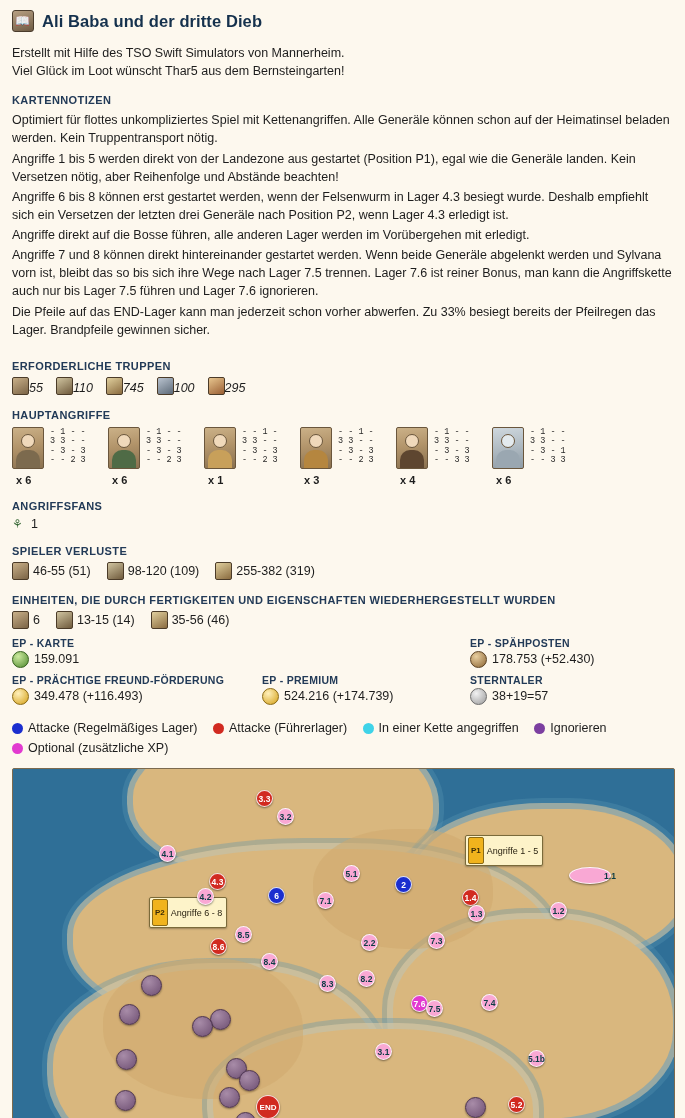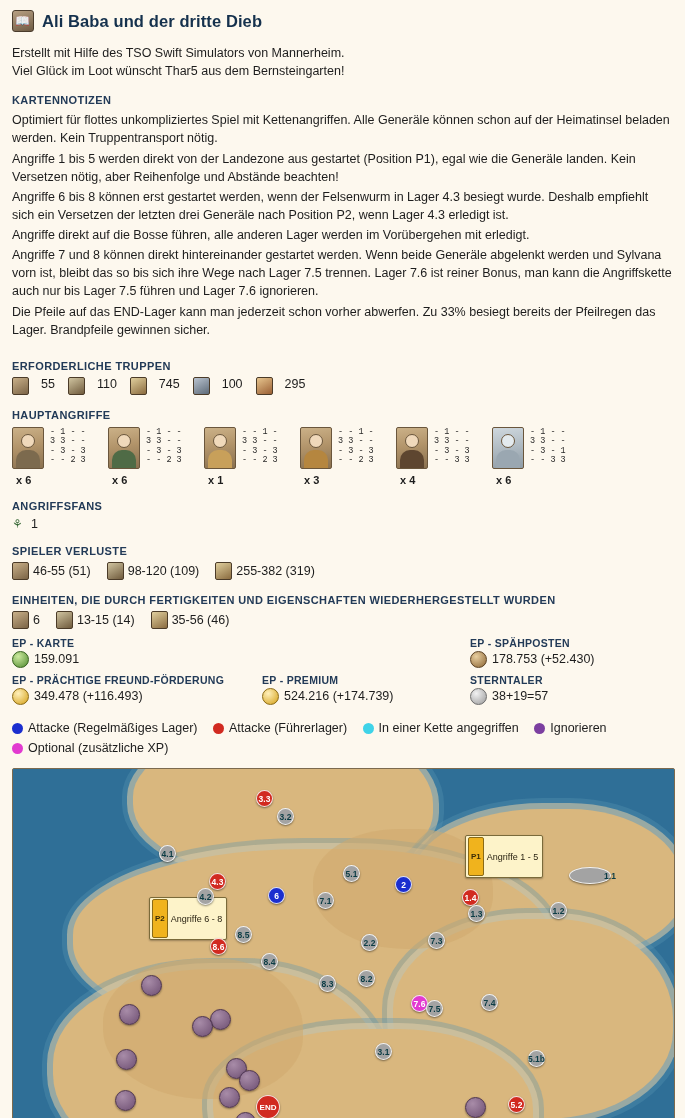--- a/index.html
+++ b/index.html
@@ -22,21 +22,21 @@
   .title-text{font-size:16.5px;font-weight:bold;color:#15314d;letter-spacing:.1px;}
   .intro{margin:0 0 14px 0;line-height:1.45;}
   .intro div{white-space:nowrap;}
   h2.sec{
     font-size:11px;font-weight:bold;letter-spacing:.4px;color:#223a57;
     margin:14px 0 5px 0;text-transform:uppercase;
   }
   p.body{margin:0 0 2px 0;line-height:1.45;}
   p.body.gap{margin-bottom:21px;}
   .troop-line{display:flex;align-items:center;gap:5px;flex-wrap:wrap;margin:2px 0 4px 0;font-size:12.5px;}
-  .troop-line .grp{display:flex;align-items:flex-start;gap:12px;margin-right:8px;}
+  .troop-line .grp{display:flex;align-items:flex-end;gap:0;margin-right:8px;font-style:italic;}
   .unit-ico{
     width:15px;height:16px;border-radius:2px;display:inline-block;
     background:linear-gradient(150deg,#c9b089,#7b6446);border:1px solid #4b3b28;
     position:relative;flex:0 0 auto;
   }
   .unit-ico.u2{background:linear-gradient(150deg,#d0c4a0,#6f5a3c);}
   .unit-ico.u3{background:linear-gradient(150deg,#e0cf9d,#8a6b3f);}
   .unit-ico.u4{background:linear-gradient(150deg,#b9c3cf,#5d6a78);}
   .unit-ico.u5{background:linear-gradient(150deg,#e7c58e,#9a5f34);}
   .generals{display:flex;gap:0;margin:6px 0 2px 0;}
@@ -102,36 +102,36 @@
   }
   .land.shade{background:#cfa96d;box-shadow:none;opacity:.55;}
   .node{
     position:absolute;border-radius:50%;color:#fff;font-size:8.5px;font-weight:bold;
     display:flex;align-items:center;justify-content:center;
     border:1px solid rgba(255,255,255,.85);box-shadow:0 1px 2px rgba(0,0,0,.45);
     width:17px;height:17px;box-sizing:border-box;
   }
   .node.blue{background:#1b2ecf;}
   .node.red{background:#d12a20;}
-  .node.cyan{background:#a3a3a3;color:#0b3c45;}
+  .node.cyan{background:#f9a8d4;color:#0b3c45;}
   .node.magenta{background:#e23ad0;}
   .node.end{width:24px;height:24px;background:#d12a20;font-size:8px;}
   .camp{
     position:absolute;width:19px;height:19px;border-radius:50%;
     background:radial-gradient(circle at 35% 30%,#a88ca8,#6e4f72);
     border:1px solid #4b3350;box-shadow:0 1px 2px rgba(0,0,0,.4);
   }
   .plabel{
     position:absolute;background:#fdf3c9;border:1px solid #7a6a3a;border-radius:2px;
     font-size:9px;padding:1px 4px 1px 2px;display:flex;align-items:center;gap:3px;
     color:#2b2413;white-space:nowrap;box-shadow:0 1px 2px rgba(0,0,0,.3);
   }
   .plabel .pbadge{
     background:#f0b31d;border:1px solid #8a6a15;border-radius:2px;
-    font-size:8px;font-weight:bold;padding:14px 2px;color:#3a2c07;
+    font-size:8px;font-weight:bold;padding:8px 2px;color:#3a2c07;
   }
 </style>
 </head>
 <body>
 
 <div class="page">
 
   <div class="title-row">
     <div class="title-icon">📖</div>
     <div class="title-text">Ali Baba und der dritte Dieb</div>

